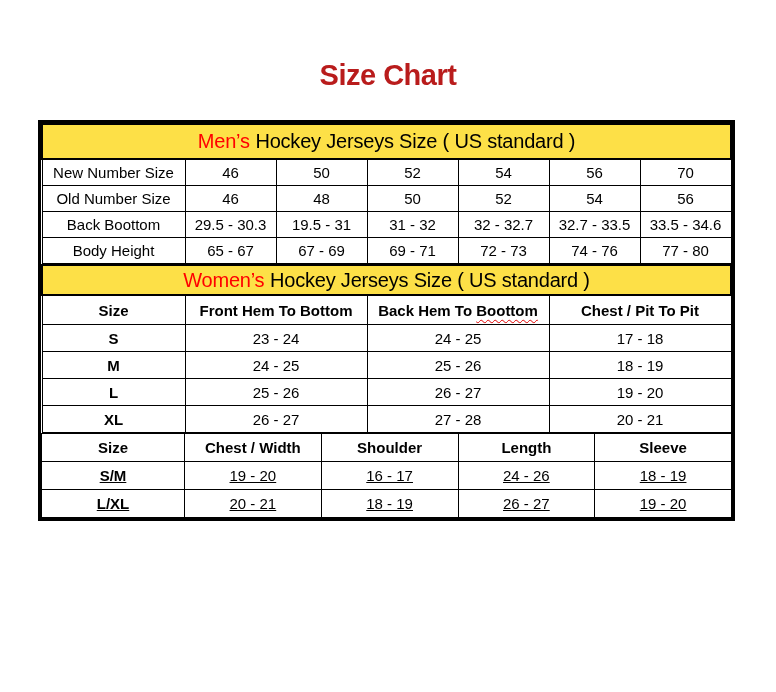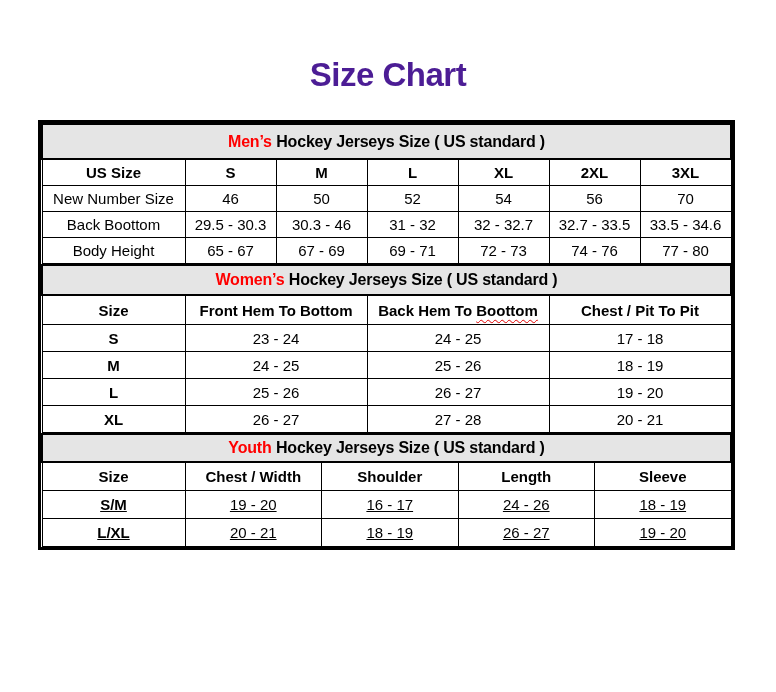--- a/index.html
+++ b/index.html
@@ -10,24 +10,24 @@
     color: #000000;
   }
   body {
     width: 776px;
     height: 692px;
     overflow: hidden;
   }
   .page-title {
     margin: 58px 0 0 0;
     text-align: center;
-    font-size: 33px;
+    font-size: 29px;
     line-height: 34px;
     font-weight: bold;
-    color: #4c1d95;
+    color: #b91c1c;
     letter-spacing: -0.5px;
   }
   .chart-wrap {
     margin: 28px 0 0 38px;
     width: 697px;
     box-sizing: border-box;
     border: 3px solid #000000;
   }
   table {
     border-collapse: collapse;
@@ -41,23 +41,23 @@
     font-size: 15px;
     padding: 0 2px;
     overflow: hidden;
     white-space: nowrap;
   }
   th { font-weight: bold; }
   td { font-weight: normal; }
   col.c-label { width: 143px; }
 
   tr.band td {
-    background: #e5e5e5;
-    font-weight: bold;
-    font-size: 16px;
+    background: #fde047;
+    font-weight: normal;
+    font-size: 20px;
     border: 2px solid #000000;
     letter-spacing: -0.2px;
   }
   tr.band .hl { color: #FF0000; margin-right: 0.28em; }
 
   #mens  tr.band td { height: 33px; }
   #mens  tr.head th { height: 25px; }
   #mens  tr.data td { height: 25px; }
 
   #womens tr.band td { height: 28px; }
@@ -95,42 +95,42 @@
         <col>
         <col>
         <col>
       </colgroup>
     <tbody>
       <tr class="band">
         <td colspan="7">
           <span class="hl">Men’s</span><span>Hockey Jerseys Size ( US standard )</span>
         </td>
       </tr>
-      <tr class="head">
-        <th>US Size</th>
-        <th>S</th>
-        <th>M</th>
-        <th>L</th>
-        <th>XL</th>
-        <th>2XL</th>
-        <th>3XL</th>
-      </tr>
       <tr class="data">
         <td class="rowlabel">New Number Size</td>
         <td>46</td>
         <td>50</td>
         <td>52</td>
         <td>54</td>
         <td>56</td>
         <td>70</td>
       </tr>
       <tr class="data">
+        <td class="rowlabel">Old Number Size</td>
+        <td>46</td>
+        <td>48</td>
+        <td>50</td>
+        <td>52</td>
+        <td>54</td>
+        <td>56</td>
+      </tr>
+      <tr class="data">
         <td class="rowlabel">Back Boottom</td>
         <td>29.5 - 30.3</td>
-        <td>30.3 - 46</td>
+        <td>19.5 - 31</td>
         <td>31 - 32</td>
         <td>32 - 32.7</td>
         <td>32.7 - 33.5</td>
         <td>33.5 - 34.6</td>
       </tr>
       <tr class="data">
         <td class="rowlabel">Body Height</td>
         <td>65 - 67</td>
         <td>67 - 69</td>
         <td>69 - 71</td>
@@ -192,25 +192,20 @@
 
   <table id="youth">
     <colgroup>
         <col class="c-label">
         <col>
         <col>
         <col>
         <col>
       </colgroup>
     <tbody>
-      <tr class="band">
-        <td colspan="5">
-          <span class="hl">Youth</span><span>Hockey Jerseys Size ( US standard )</span>
-        </td>
-      </tr>
       <tr class="head">
         <th>Size</th>
         <th>Chest / Width</th>
         <th>Shoulder</th>
         <th>Length</th>
         <th>Sleeve</th>
       </tr>
       <tr class="data">
         <td class="rowlabel-bold">S/M</td>
         <td>19 - 20</td>

